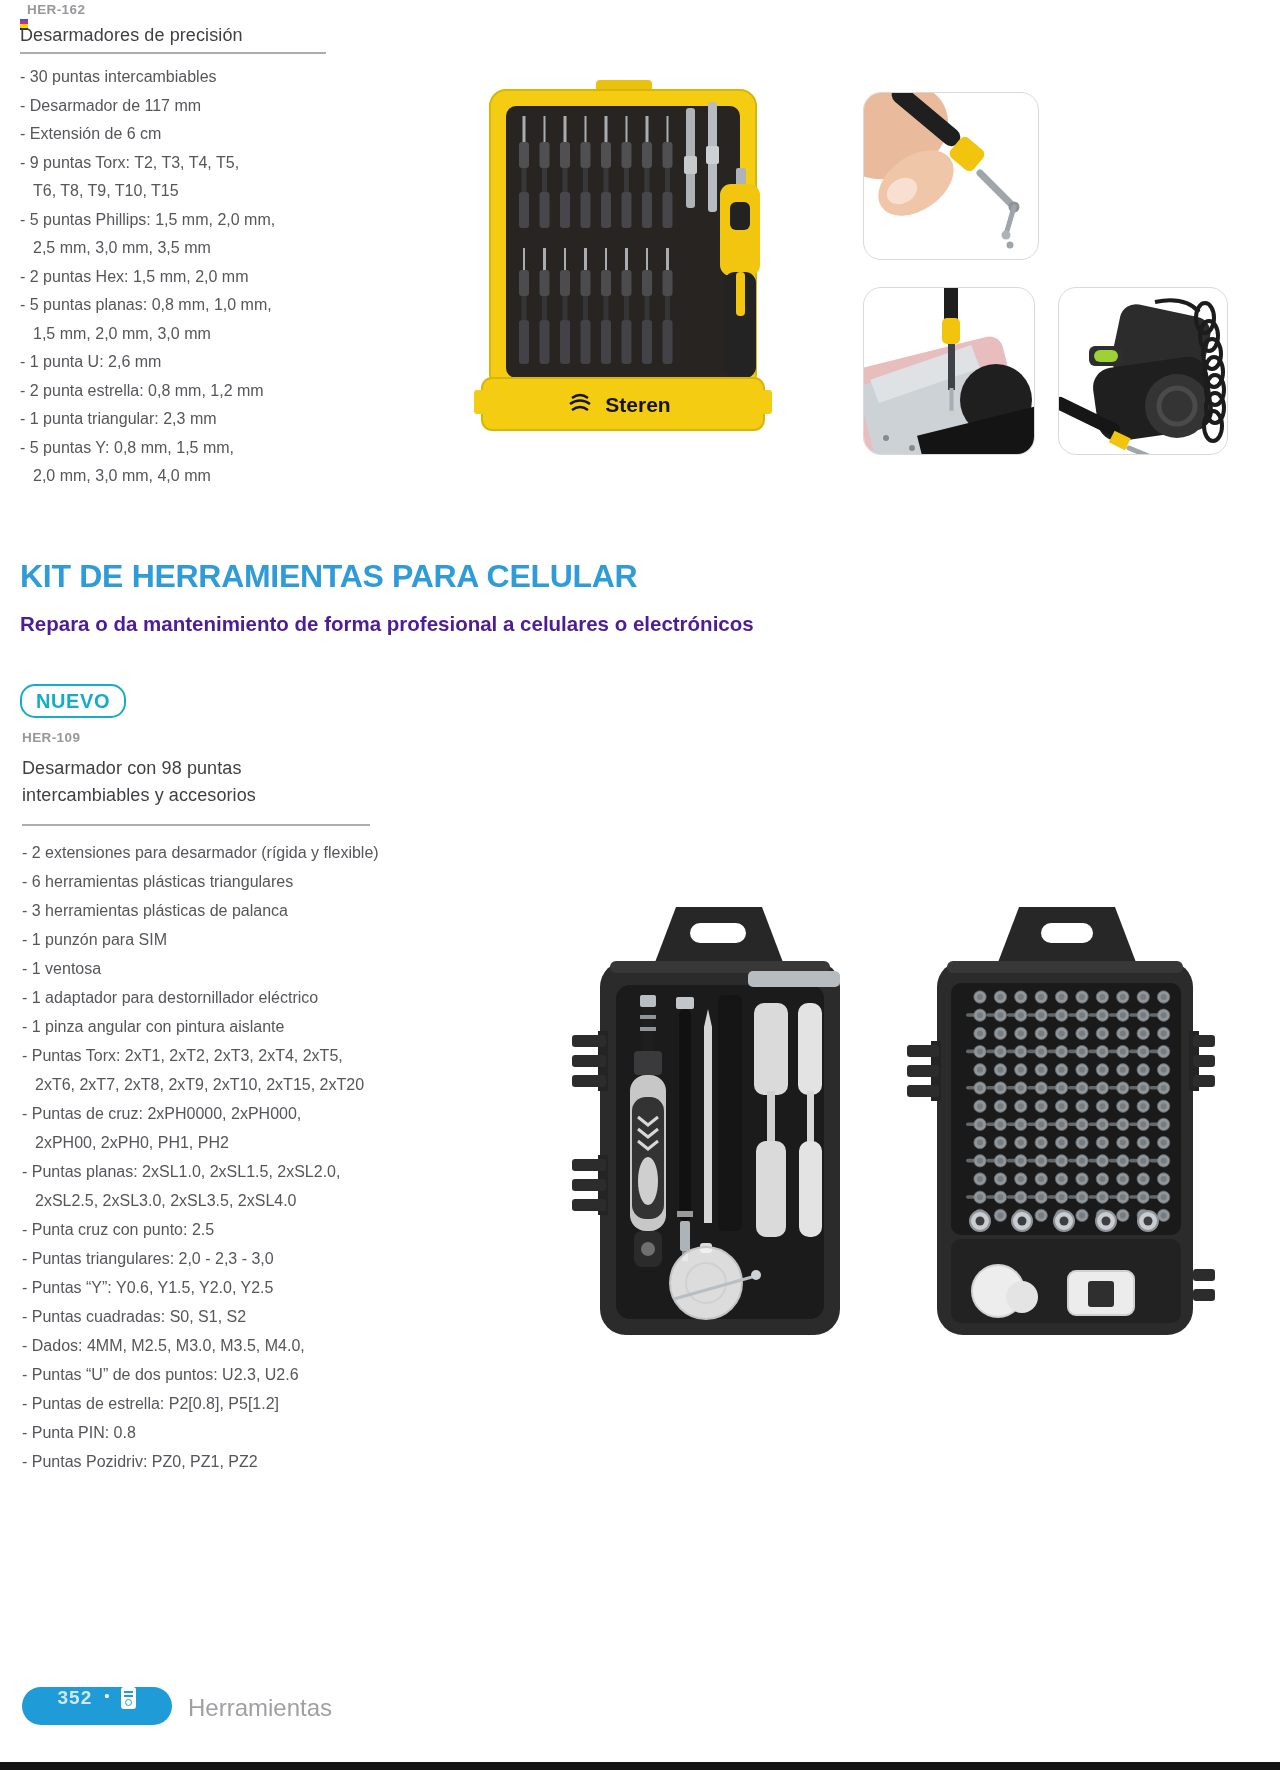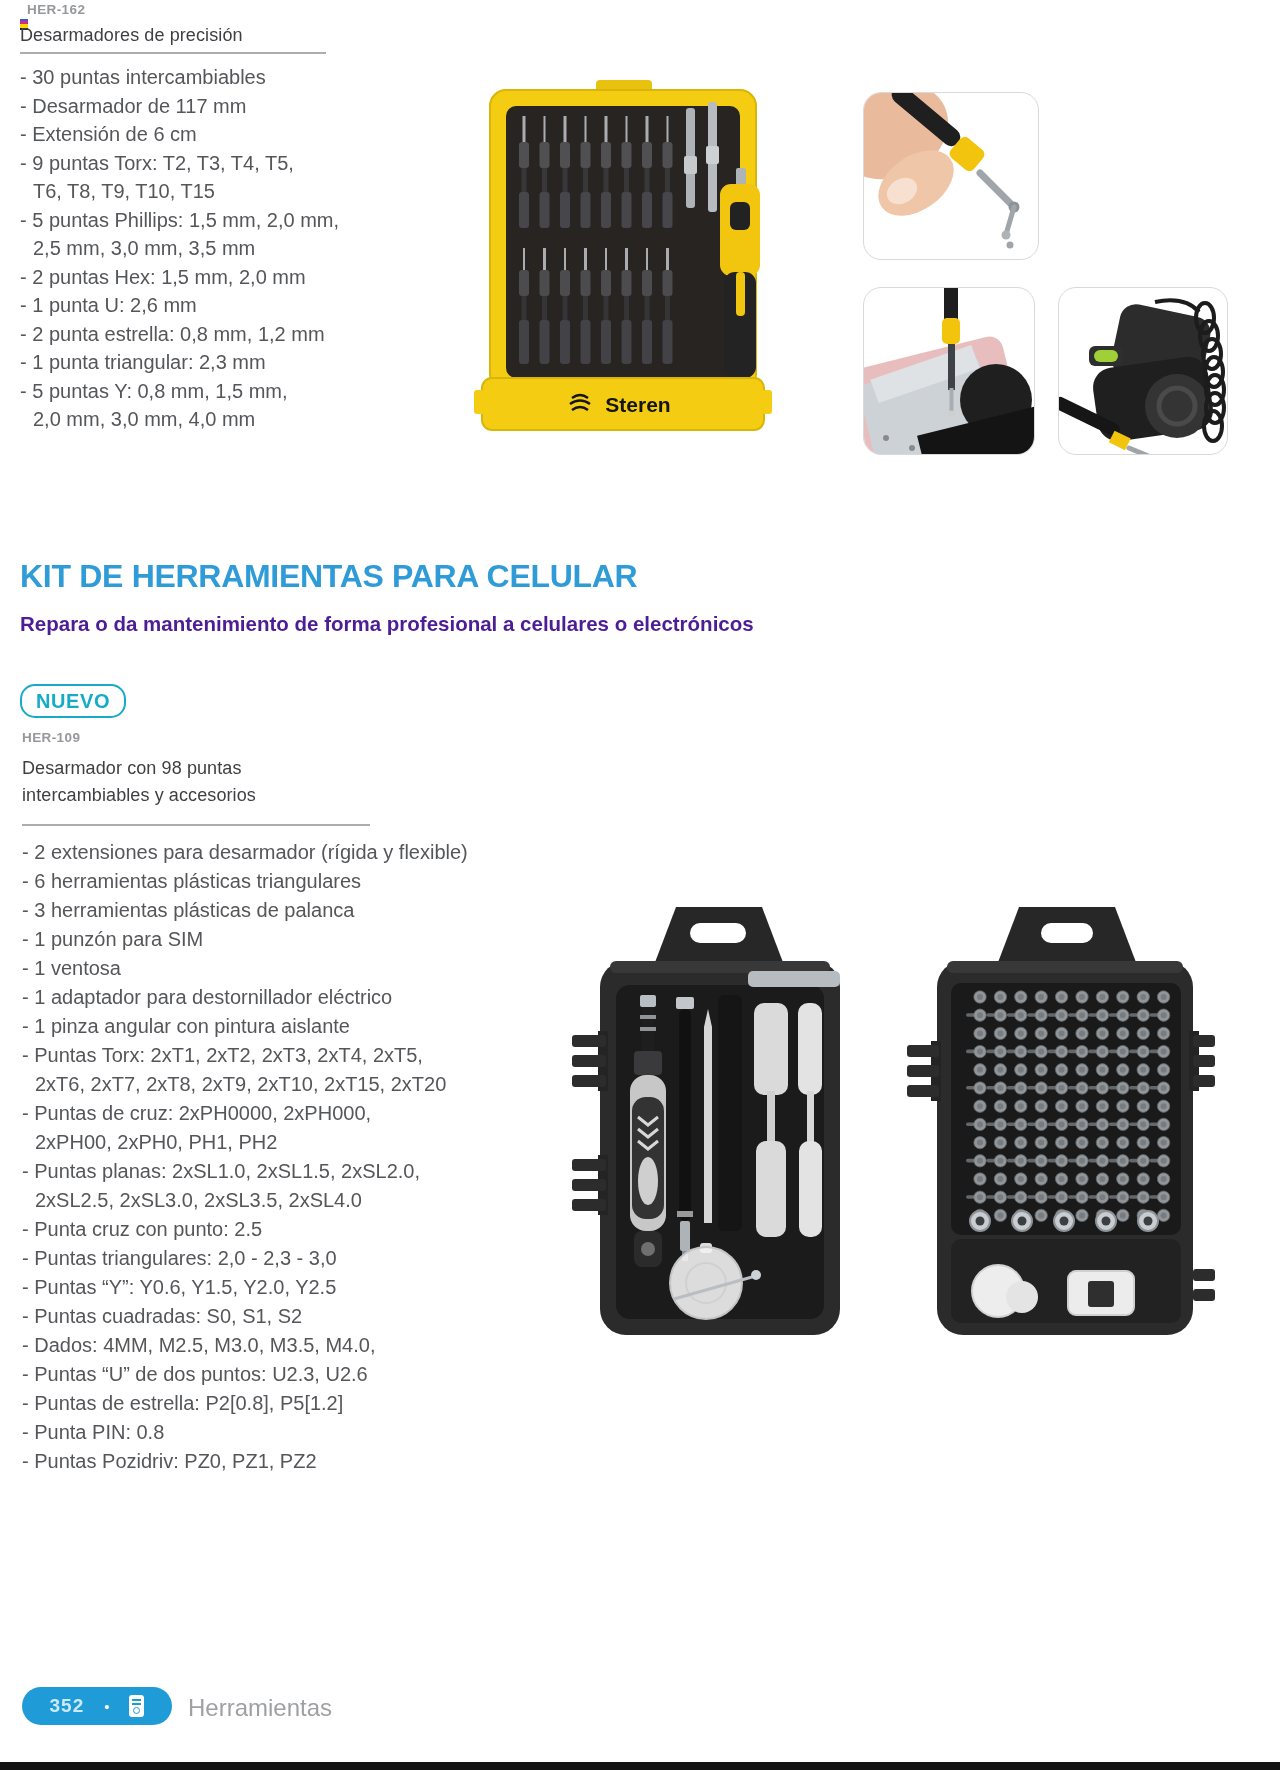--- a/index.html
+++ b/index.html
@@ -16,36 +16,36 @@
   html,body{background:#fff}
   body{
     width:1280px;height:1770px;position:relative;overflow:hidden;
     font-family:"Liberation Sans", sans-serif;color:var(--text-body);
   }
   .abs{position:absolute}
   .code{font-size:13.5px;color:var(--text-code);letter-spacing:.4px;font-weight:bold}
   .ptitle{font-size:18px;font-weight:normal;color:var(--text-dark);line-height:27px;letter-spacing:.1px}
   .rule{height:2px;background:var(--rule-gray)}
   .feat{color:var(--text-body)}
-  .fline{white-space:nowrap;font-size:20px}
+  .fline{white-space:nowrap;font-size:16px}
   .list-1 .fline{line-height:28.5px}
   .list-2 .fline{line-height:29px}
   .fline.cont{padding-left:13px}
   .regmark{width:8px;height:11px;background:linear-gradient(#2B67B2 0 22%,#E0218A 22% 48%,#F5D800 48% 78%,#1A1A1A 78% 100%)}
   .big-heading{font-size:32px;font-weight:bold;color:var(--heading-blue);letter-spacing:-.3px;white-space:nowrap}
   .sub-heading{font-size:20.5px;font-weight:bold;color:#4c1d95;white-space:nowrap}
   .badge{
     display:inline-block;border:2.5px solid var(--badge-teal);color:var(--badge-teal);
     font-weight:bold;font-size:20px;letter-spacing:.6px;border-radius:15px;
     padding:4px 14px 3px 14px;background:#fff;
   }
   .photo{position:absolute;background:#fff;border:1px solid #D9D9D9;border-radius:18px;overflow:hidden}
   .footer-pill{
     position:absolute;left:22px;top:1687px;width:150px;height:38px;border-radius:19px;
-    background:var(--footer-pill-blue);display:flex;align-items:center;justify-content:center;gap:20px;
+    background:var(--footer-pill-blue);display:flex;justify-content:center;gap:12px;
   }
   .footer-num{color:#CFE9F7;font-size:19px;font-weight:bold;letter-spacing:1px}
   .footer-dot{color:#FFFFFF;font-size:15px}
   .dev-icon{width:15px;height:22px;background:#fff;border-radius:3px;position:relative}
   .dev-icon .l1,.dev-icon .l2{position:absolute;left:3px;right:3px;height:2px;background:var(--footer-pill-blue)}
   .dev-icon .l1{top:4px}.dev-icon .l2{top:8px}
   .dev-icon .c1{position:absolute;left:4px;bottom:3px;width:7px;height:7px;border:1.5px solid var(--footer-pill-blue);border-radius:50%}
   .footer-label{position:absolute;left:188px;top:1694px;font-size:24px;color:#9EA0A3}
   .bottom-bar{position:absolute;left:0;top:1762px;width:1280px;height:8px;background:#141414}
 </style>
@@ -69,20 +69,24 @@
     <div class="feat">
       <div class="fline">- 9 puntas Torx: T2, T3, T4, T5,</div>
       <div class="fline cont">T6, T8, T9, T10, T15</div>
     </div>
     <div class="feat">
       <div class="fline">- 5 puntas Phillips: 1,5 mm, 2,0 mm,</div>
       <div class="fline cont">2,5 mm, 3,0 mm, 3,5 mm</div>
     </div>
     <div class="feat">
       <div class="fline">- 2 puntas Hex: 1,5 mm, 2,0 mm</div>
+    </div>
+    <div class="feat">
+      <div class="fline">- 5 puntas planas: 0,8 mm, 1,0 mm,</div>
+      <div class="fline cont">1,5 mm, 2,0 mm, 3,0 mm</div>
     </div>
     <div class="feat">
       <div class="fline">- 1 punta U: 2,6 mm</div>
     </div>
     <div class="feat">
       <div class="fline">- 2 punta estrella: 0,8 mm, 1,2 mm</div>
     </div>
     <div class="feat">
       <div class="fline">- 1 punta triangular: 2,3 mm</div>
     </div>

